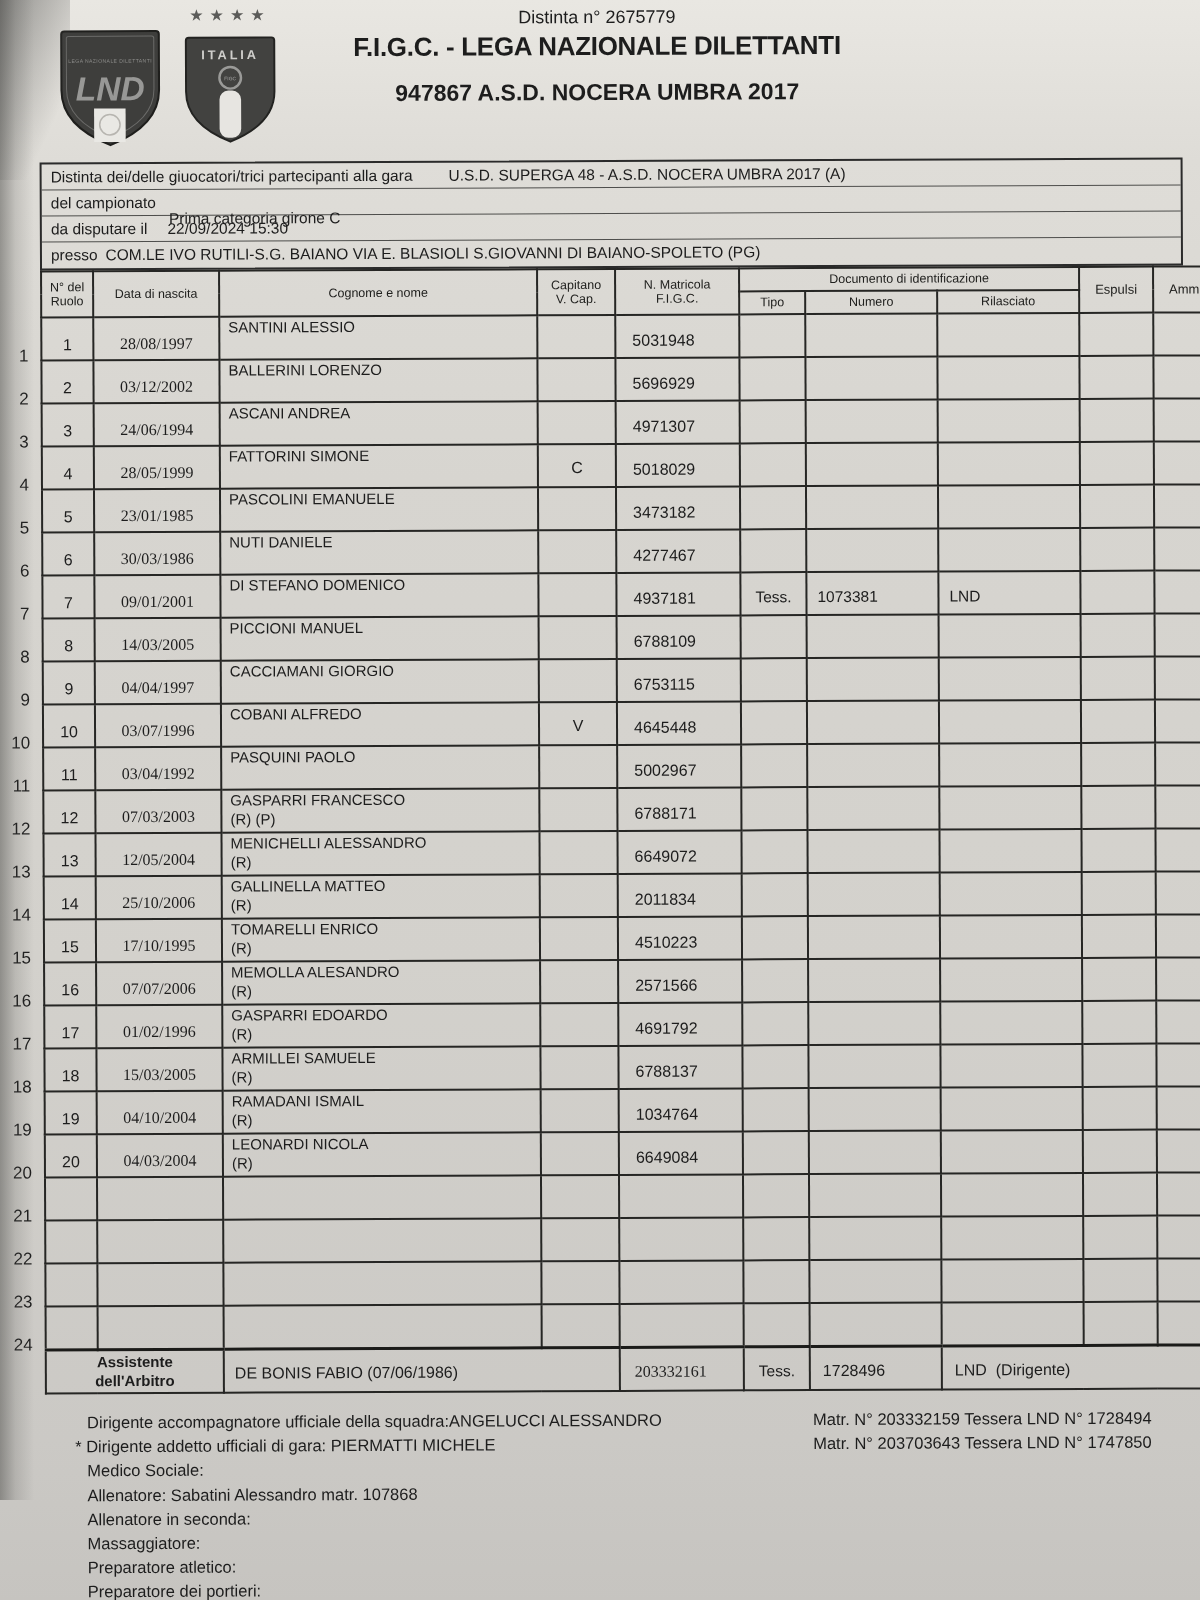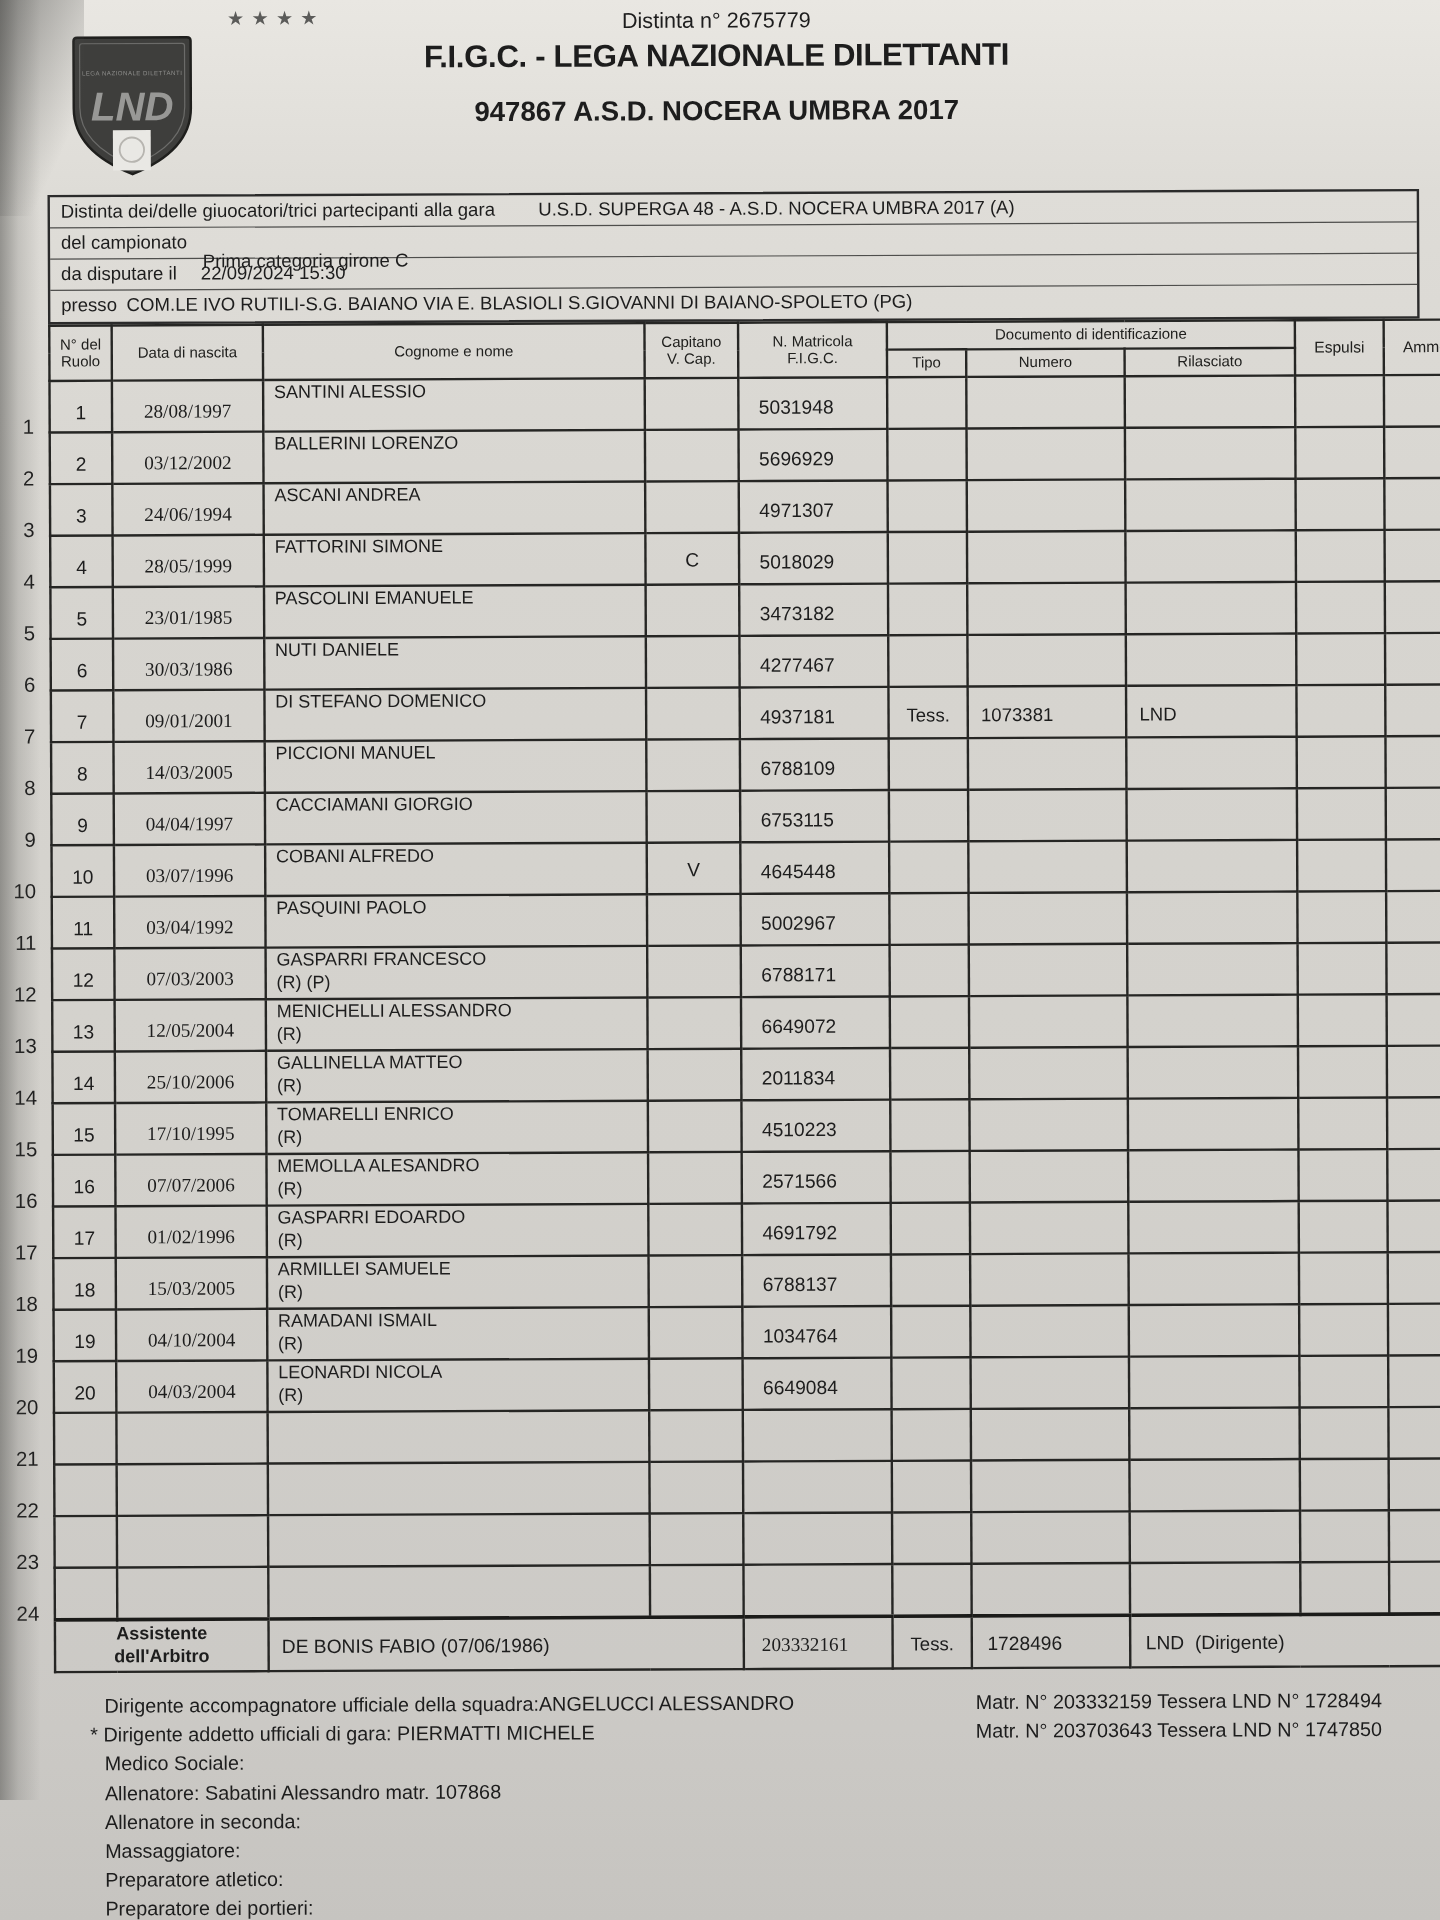--- a/index.html
+++ b/index.html
@@ -96,20 +96,29 @@
       <svg width="106" height="122" viewBox="0 0 104 120">
         <path d="M7 4 H97 Q100 4 100 7 V62 Q100 97 52 116 Q4 97 4 62 V7 Q4 4 7 4 Z" fill="#3e3e3c" stroke="#1f1f1d" stroke-width="2"></path>
         <path d="M11 9 H93 Q95 9 95 11 V61 Q95 92 52 109 Q9 92 9 61 V11 Q9 9 11 9 Z" fill="none" stroke="#6b6b69" stroke-width="1"></path>
         <text x="52" y="35" font-size="5" fill="#8d8d8b" text-anchor="middle" letter-spacing="0.4" font-family="Liberation Sans, sans-serif">LEGA NAZIONALE DILETTANTI</text>
         <text x="52" y="72" font-size="33" font-weight="bold" font-style="italic" fill="#989896" text-anchor="middle" font-family="Liberation Sans, sans-serif">LND</text>
         <rect x="36" y="80" width="31" height="33" fill="#e9e8e4"></rect>
         <circle cx="51.5" cy="96" r="10" fill="none" stroke="#b7b5b0" stroke-width="1.5"></circle>
       </svg>
     </div>
 
+    <div class="logo-italia">
+      <svg width="96" height="110" viewBox="0 0 96 112">
+        <path d="M6 3 H90 Q93 3 93 6 V58 Q93 91 48 109 Q3 91 3 58 V6 Q3 3 6 3 Z" fill="#424240" stroke="#232321" stroke-width="2"></path>
+        <text x="48" y="25" font-size="13" font-weight="bold" fill="#cfcecb" text-anchor="middle" letter-spacing="3" font-family="Liberation Sans, sans-serif">ITALIA</text>
+        <circle cx="48" cy="44" r="11" fill="none" stroke="#9a9a98" stroke-width="2.5"></circle>
+        <text x="48" y="46.5" font-size="5" fill="#a5a5a3" text-anchor="middle" font-family="Liberation Sans, sans-serif">FIGC</text>
+        <rect x="37" y="57" width="22" height="48" rx="9" fill="#e7e5e1"></rect>
+      </svg>
+    </div>
 
     <div class="info-box">
       <div class="info-row">
         <span>Distinta dei/delle giuocatori/trici partecipanti alla gara</span>
         <span class="iv1">U.S.D. SUPERGA 48 - A.S.D. NOCERA UMBRA 2017 (A)</span>
       </div>
       <div class="info-row">
         <span>del campionato</span>
         <span class="iv2">Prima categoria girone C</span>
       </div>

